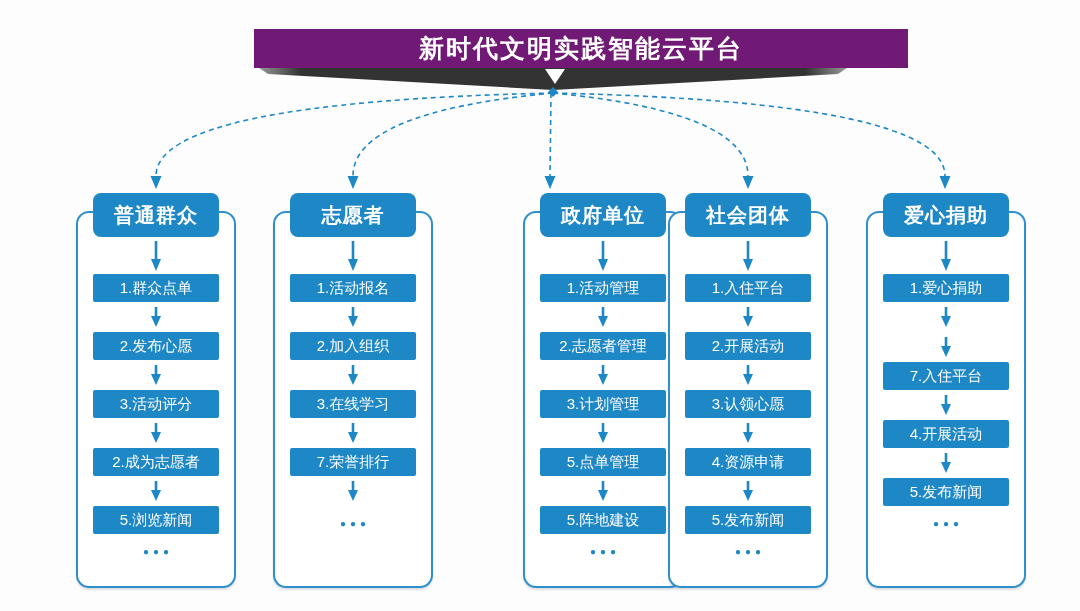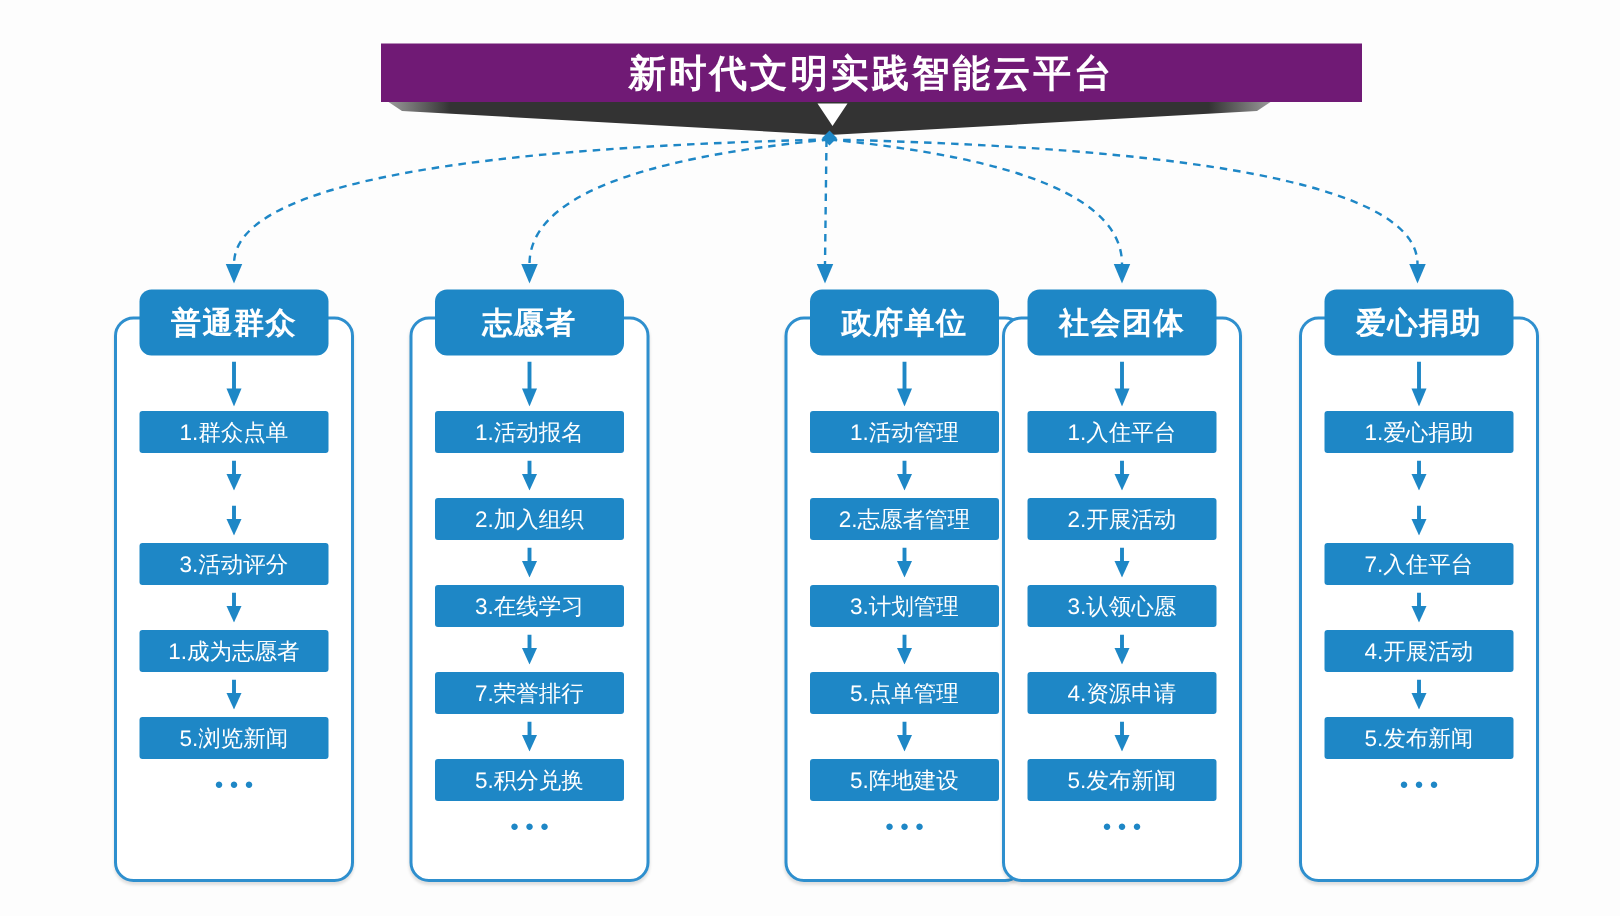--- a/index.html
+++ b/index.html
@@ -98,30 +98,31 @@
       <svg class="flow-arrow long" width="14" height="30" viewBox="0 0 14 30">
         <rect x="5.7" y="0" width="2.6" height="19" fill="#1e87c6"></rect>
         <polygon points="2,18 12,18 7,30" fill="#1e87c6"></polygon>
       </svg>
 
       <div class="flow-item">1.群众点单</div>
           <svg class="flow-arrow short" width="14" height="20" viewBox="0 0 14 20">
             <rect x="5.7" y="0" width="2.6" height="10" fill="#1e87c6"></rect>
             <polygon points="2,9 12,9 7,20" fill="#1e87c6"></polygon>
           </svg>
+          <div class="flow-item">2.发布心愿</div>
           <svg class="flow-arrow short" width="14" height="20" viewBox="0 0 14 20">
             <rect x="5.7" y="0" width="2.6" height="10" fill="#1e87c6"></rect>
             <polygon points="2,9 12,9 7,20" fill="#1e87c6"></polygon>
           </svg>
           <div class="flow-item">3.活动评分</div>
           <svg class="flow-arrow short" width="14" height="20" viewBox="0 0 14 20">
             <rect x="5.7" y="0" width="2.6" height="10" fill="#1e87c6"></rect>
             <polygon points="2,9 12,9 7,20" fill="#1e87c6"></polygon>
           </svg>
-          <div class="flow-item">1.成为志愿者</div>
+          <div class="flow-item">2.成为志愿者</div>
           <svg class="flow-arrow short" width="14" height="20" viewBox="0 0 14 20">
             <rect x="5.7" y="0" width="2.6" height="10" fill="#1e87c6"></rect>
             <polygon points="2,9 12,9 7,20" fill="#1e87c6"></polygon>
           </svg>
           <div class="flow-item">5.浏览新闻</div>
           <div class="ellipsis">●●●</div>
     </div>
   </div>
       <div class="col col-2">
     <div class="col-frame"></div>
@@ -145,21 +146,20 @@
           <div class="flow-item">3.在线学习</div>
           <svg class="flow-arrow short" width="14" height="20" viewBox="0 0 14 20">
             <rect x="5.7" y="0" width="2.6" height="10" fill="#1e87c6"></rect>
             <polygon points="2,9 12,9 7,20" fill="#1e87c6"></polygon>
           </svg>
           <div class="flow-item">7.荣誉排行</div>
           <svg class="flow-arrow short" width="14" height="20" viewBox="0 0 14 20">
             <rect x="5.7" y="0" width="2.6" height="10" fill="#1e87c6"></rect>
             <polygon points="2,9 12,9 7,20" fill="#1e87c6"></polygon>
           </svg>
-          <div class="flow-item">5.积分兑换</div>
           <div class="ellipsis">●●●</div>
     </div>
   </div>
       <div class="col col-3">
     <div class="col-frame"></div>
     <div class="col-inner">
       <div class="col-header">政府单位</div>
       <svg class="flow-arrow long" width="14" height="30" viewBox="0 0 14 30">
         <rect x="5.7" y="0" width="2.6" height="19" fill="#1e87c6"></rect>
         <polygon points="2,18 12,18 7,30" fill="#1e87c6"></polygon>

